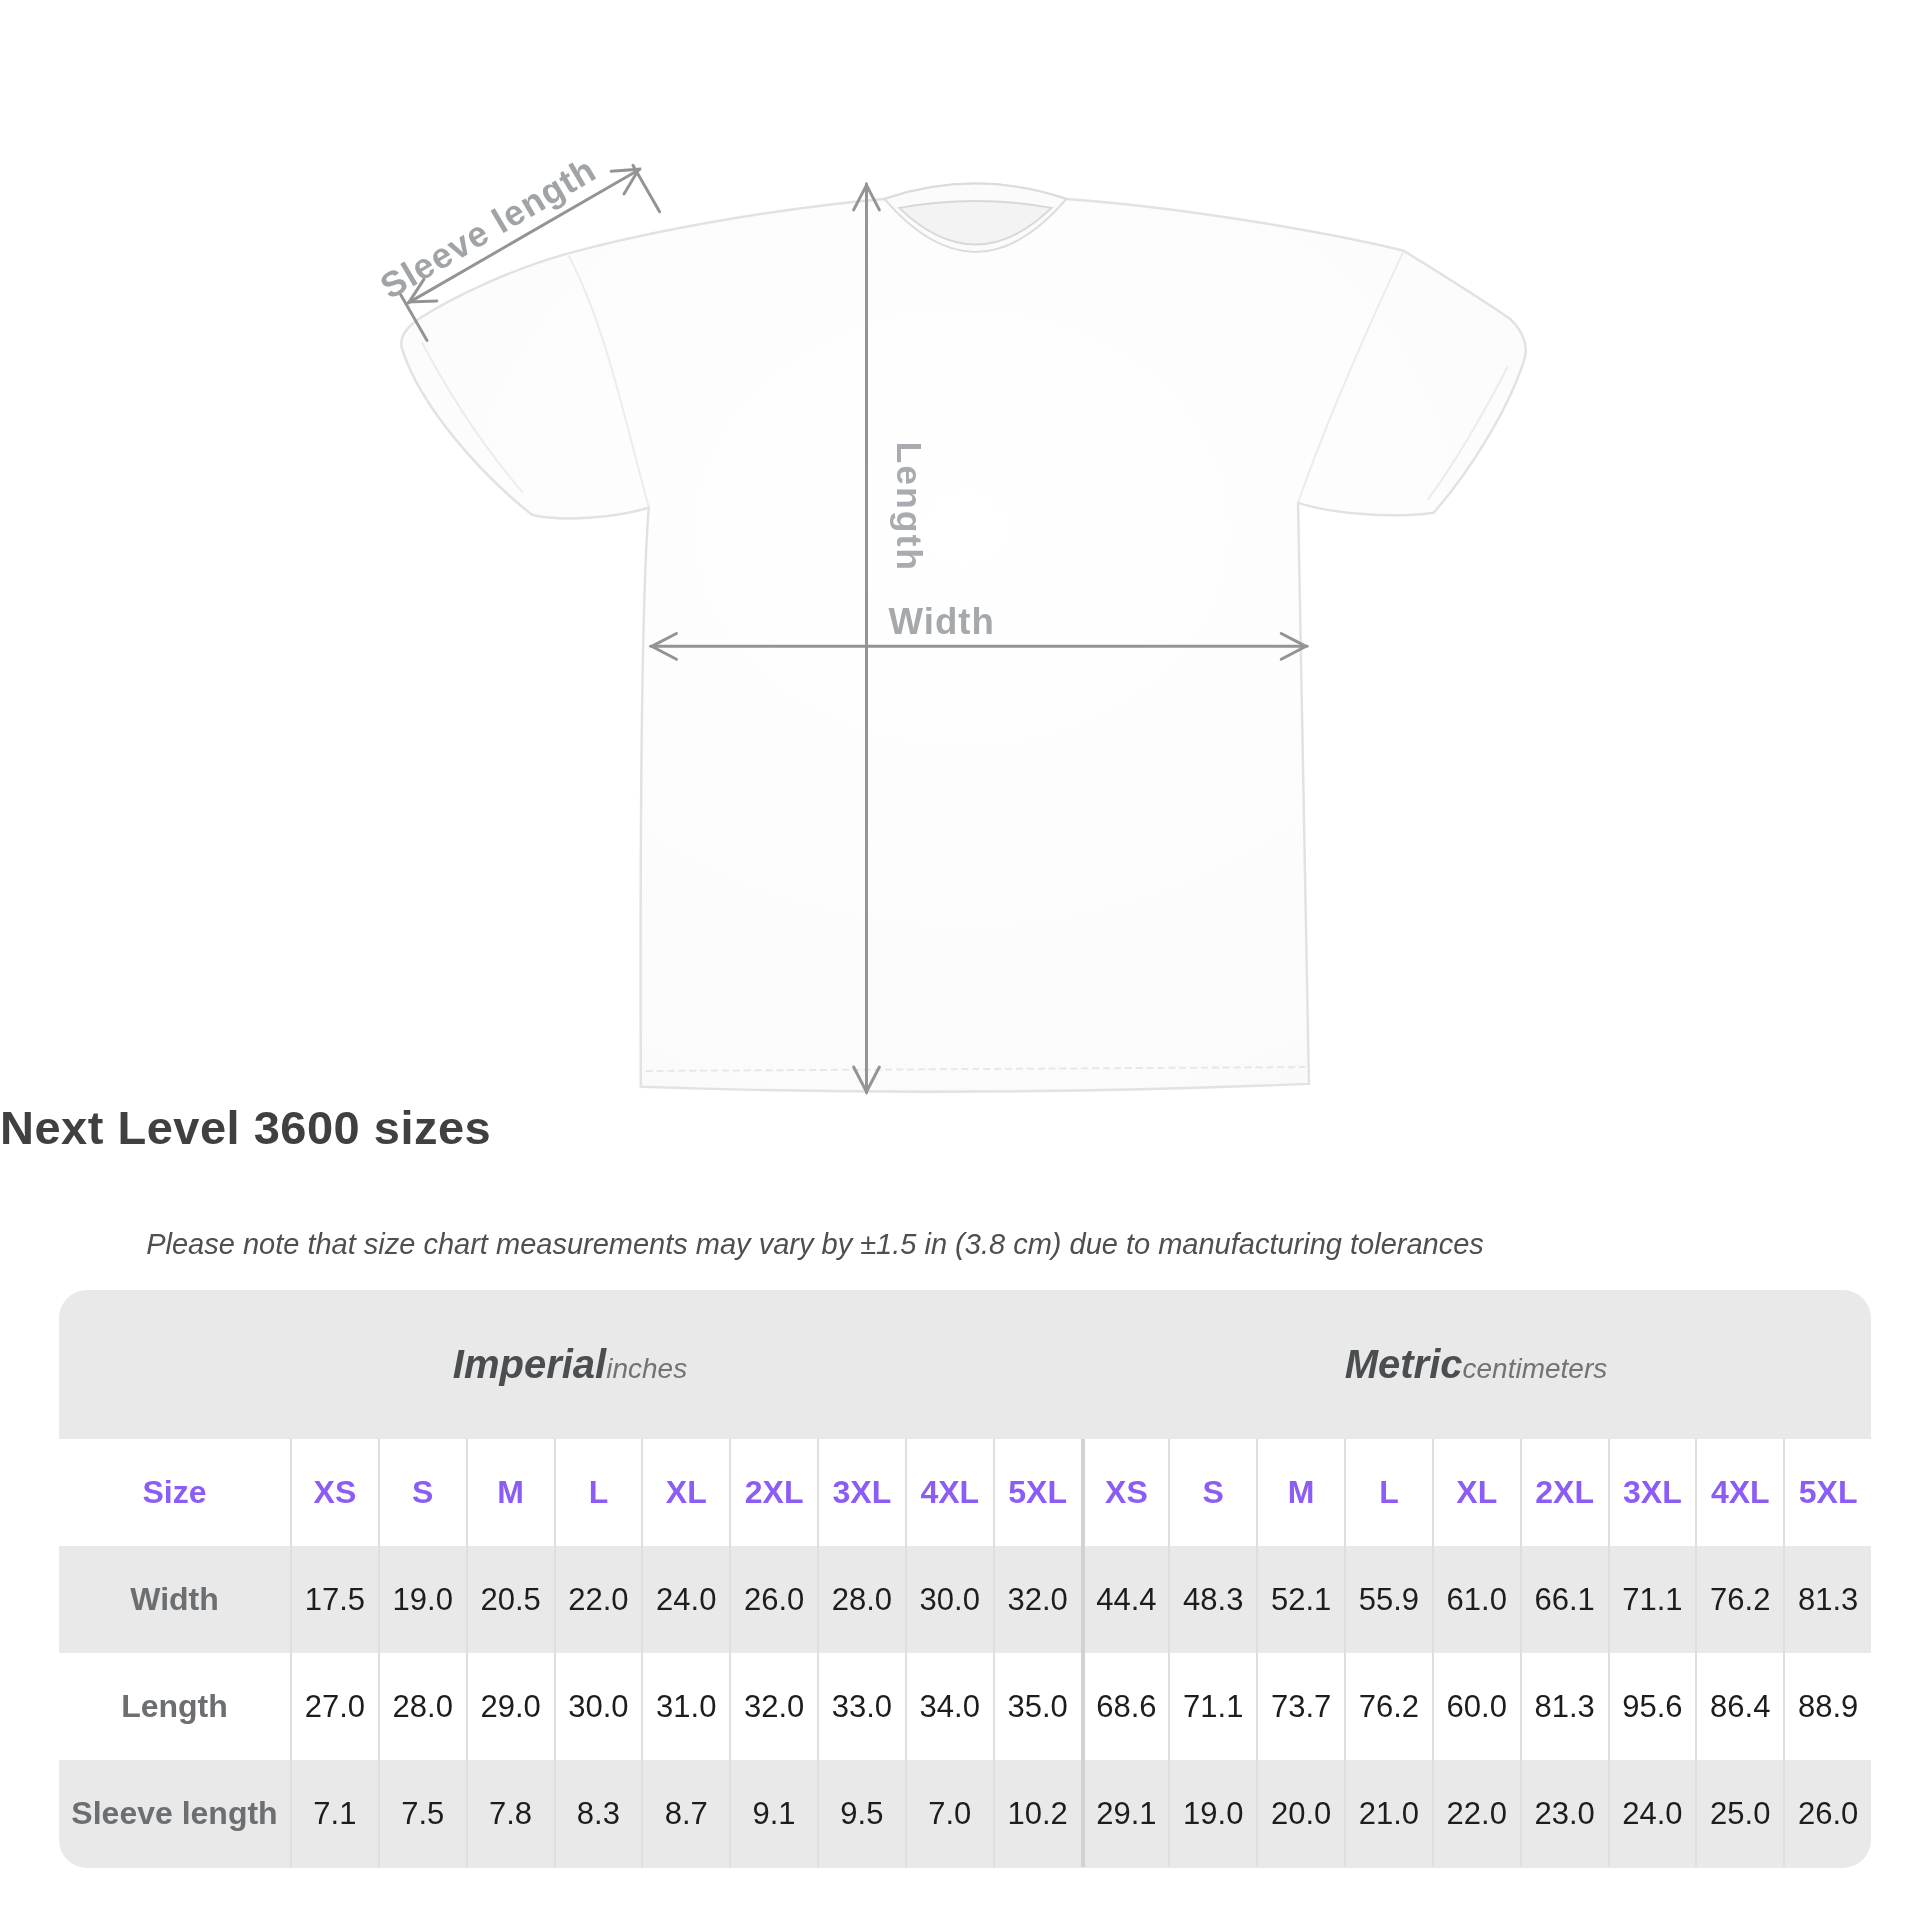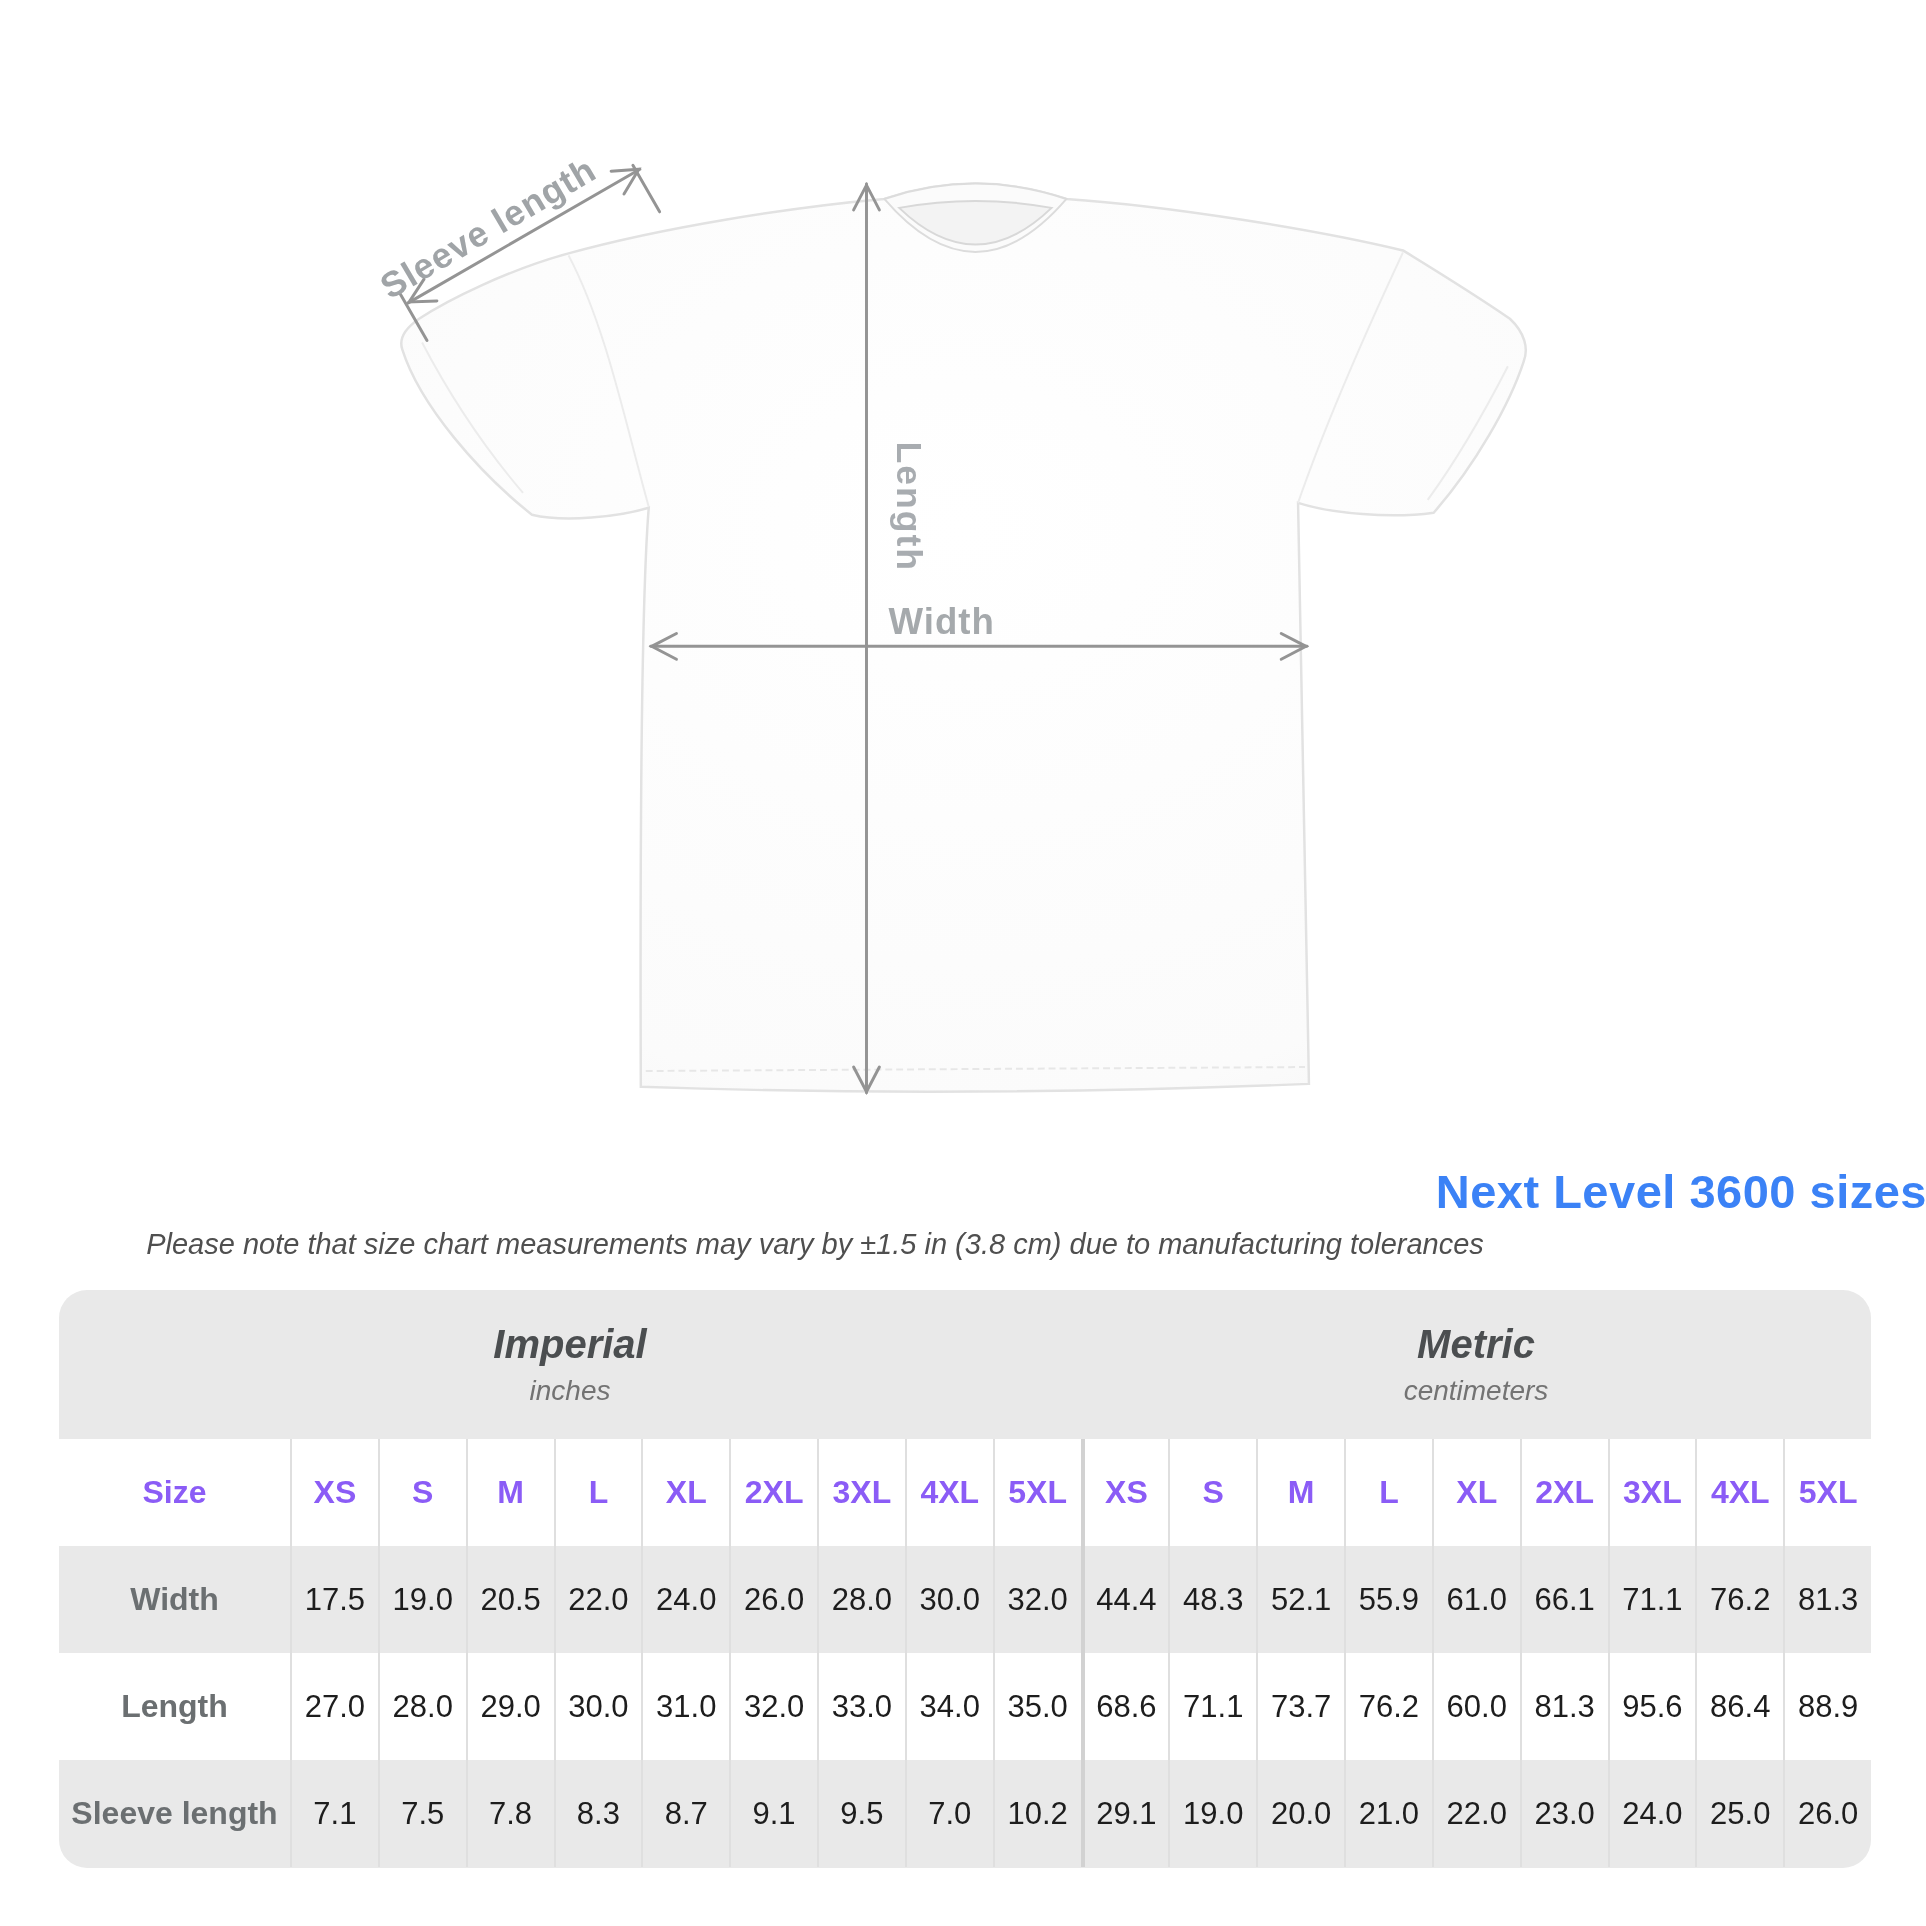--- a/index.html
+++ b/index.html
@@ -2,30 +2,30 @@
 <html><head>
 <meta charset="utf-8">
 <style>
   html,body{margin:0;padding:0;background:#ffffff;}
   body{width:1927px;height:1927px;position:relative;font-family:"Liberation Sans",sans-serif;overflow:hidden;}
 
   
   .diagram{position:absolute;left:0;top:0;width:1927px;height:1168px;}
 
   
-  .chart-title{position:absolute;left:0;top:1164px;width:1927px;text-align:right;
-    font-size:47px;font-weight:bold;color:#3b82f6;letter-spacing:0.5px;}
+  .chart-title{position:absolute;left:0;top:1100px;width:1927px;text-align:left;
+    font-size:47px;font-weight:bold;color:#404040;letter-spacing:0.5px;}
   .chart-note{position:absolute;left:0;top:1228px;width:1630px;text-align:center;
     font-size:29px;font-style:italic;color:#4f4f4f;}
 
   
   .size-table{position:absolute;left:59px;top:1290px;width:1812px;height:578px;
     background:#e9e9e9;border-radius:28px;overflow:hidden;}
   .unit-header{display:flex;height:149px;}
-  .unit-group{display:flex;flex-direction:column;align-items:center;justify-content:center;}
+  .unit-group{display:flex;align-items:center;justify-content:center;}
   .unit-group.imperial{width:1022px;}
   .unit-group.metric{width:790px;}
   .unit-name{font-size:40px;font-weight:bold;font-style:italic;color:#4b4e50;}
   .unit-sub{font-size:28px;font-style:italic;color:#737373;margin-top:8px;}
 
   .grid{display:grid;grid-template-columns:231px repeat(18,1fr);
     grid-auto-rows:107px;width:1812px;}
   .c{display:flex;align-items:center;justify-content:center;font-size:31px;color:#1d1d1d;}
   .c.w{background:#ffffff;}
   .c.d{border-left:2px solid #dfdfdf;}

